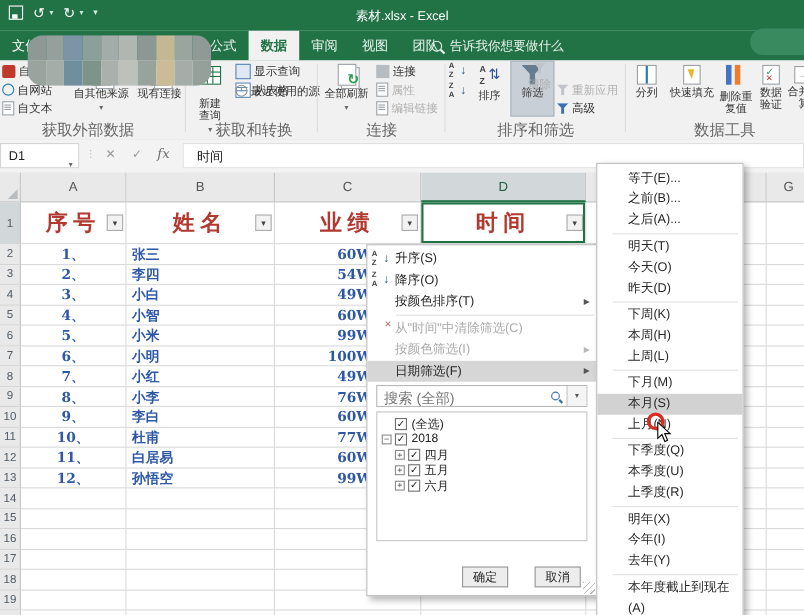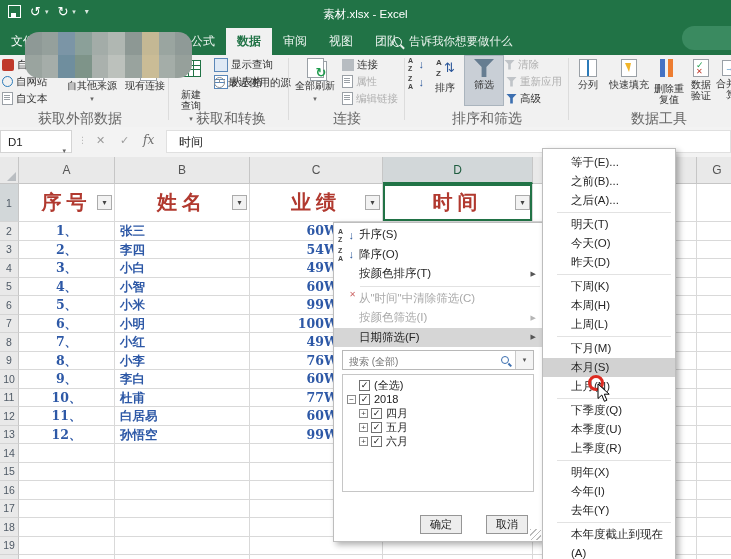--- a/index.html
+++ b/index.html
@@ -111,21 +111,21 @@
   .fm-item{height:19.5px;display:flex;align-items:center;font-size:11.5px;color:#262626;position:relative;}
   .fm-item.hi{background:#d6d6d6;}
   .fm-item.dis{color:#a9a9a9;}
   .fm-ico{width:25px;height:16px;flex:none;position:relative;}
   .fm-arr{position:absolute;right:6px;font-size:7px;color:#555;}
   .fm-item.dis .fm-arr{color:#b5b5b5;}
   .fm-sep{height:1px;background:#e2e2e2;margin:2px 2px 2px 26px;}
   .fm-clear{width:12px;height:10px;background:#b9bdc1;clip-path:polygon(0 0,100% 0,62% 45%,62% 100%,38% 100%,38% 45%);margin:3px 0 0 4px;}
   .fm-clearx{position:absolute;right:3px;top:0;color:#c66;font-size:8px;}
   .fsearch{margin:3px 8px 0 8px;height:20px;border:1px solid #b8b8b8;position:relative;box-sizing:border-box;background:#fff;}
-  .fsearch input{position:absolute;left:4px;top:1px;width:150px;height:16px;border:none;outline:none;font-size:10px;color:#444;font-family:inherit;background:transparent;}
+  .fsearch input{position:absolute;left:4px;top:1px;width:150px;height:16px;border:none;outline:none;font-size:13px;color:#444;font-family:inherit;background:transparent;}
   .fsearch .mag{position:absolute;right:24px;top:5px;width:6px;height:6px;border:1.5px solid #3c6fb0;border-radius:50%;}
   .fsearch .mag::after{content:"";position:absolute;right:-4px;bottom:-2px;width:4px;height:1.5px;background:#3c6fb0;transform:rotate(45deg);}
   .fsearch .sdd{position:absolute;right:0;top:0;width:17px;height:18px;border-left:1px solid #c9c9c9;display:flex;align-items:center;justify-content:center;font-size:7px;color:#555;background:#f4f4f4;}
   .ftree{margin:4px 8px 0 8px;height:118px;border:1px solid #c6c6c6;box-sizing:border-box;padding-top:3px;background:#fff;overflow:hidden;}
   .titem{height:14px;display:flex;align-items:center;font-size:11px;color:#222;}
   .titem .exp{width:9px;height:9px;border:1px solid #8a8a8a;box-sizing:border-box;font-size:8px;line-height:7px;text-align:center;color:#444;margin-left:16px;flex:none;background:#fff;}
   .titem .exp.none{border:none;background:transparent;}
   .titem.lv0 .exp{margin-left:4px;}
   .titem.lv1 .exp{margin-left:16px;}
   .titem .cb{width:11px;height:11px;border:1px solid #707070;box-sizing:border-box;margin:0 4px 0 3px;font-size:9px;line-height:9px;text-align:center;color:#111;flex:none;background:#fff;}
@@ -248,21 +248,21 @@
           <i>A</i>
           <i class="b2">Z</i>
           <b>⇅</b>
         </span>
         <div class="blab">排序</div>
       </div>
     <div class="rb-big hl" style="left:464px;width:38px;">
         <span class="bi bi-funnel"></span>
         <div class="blab">筛选</div>
       </div>
-    <div class="rb-small dis" style="left:504px;top:2px;">
+    <div class="rb-small dis" style="left:480px;top:2px;flex-direction:column;">
         <span class="ri ri-funnel-sm gray"></span>
         <span>清除</span>
       </div>
     <div class="rb-small dis" style="left:506px;top:19px;">
         <span class="ri ri-funnel-sm gray"></span>
         <span>重新应用</span>
       </div>
     <div class="rb-small" style="left:506px;top:36px;">
         <span class="ri ri-funnel-sm blue"></span>
         <span>高级</span>

